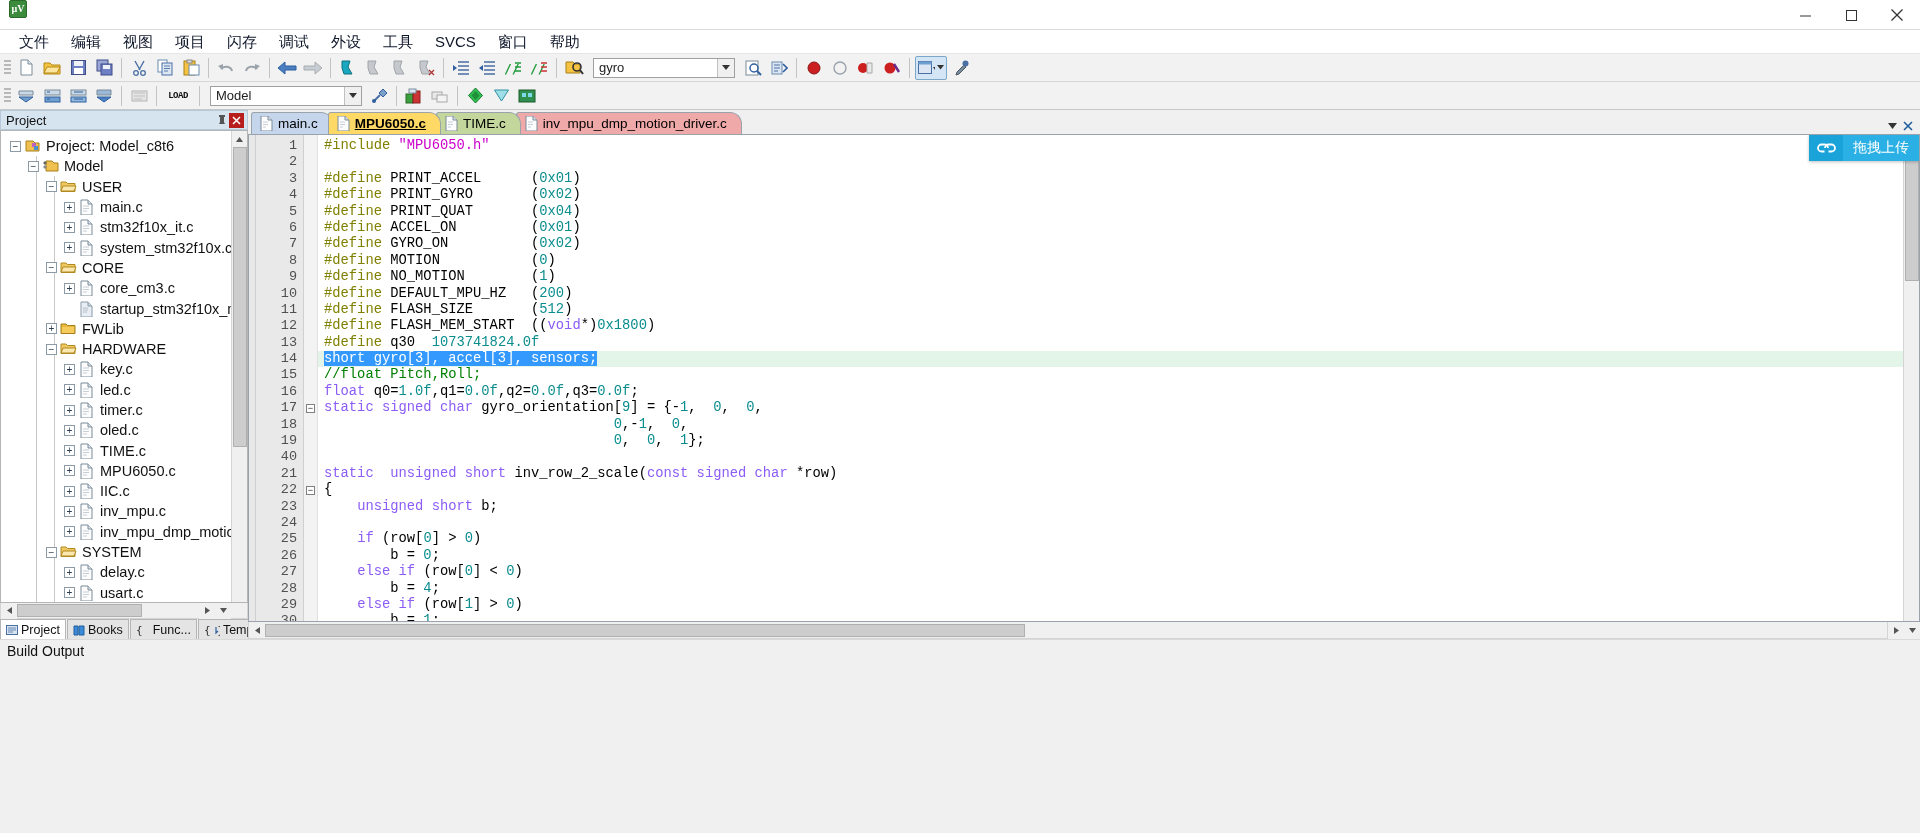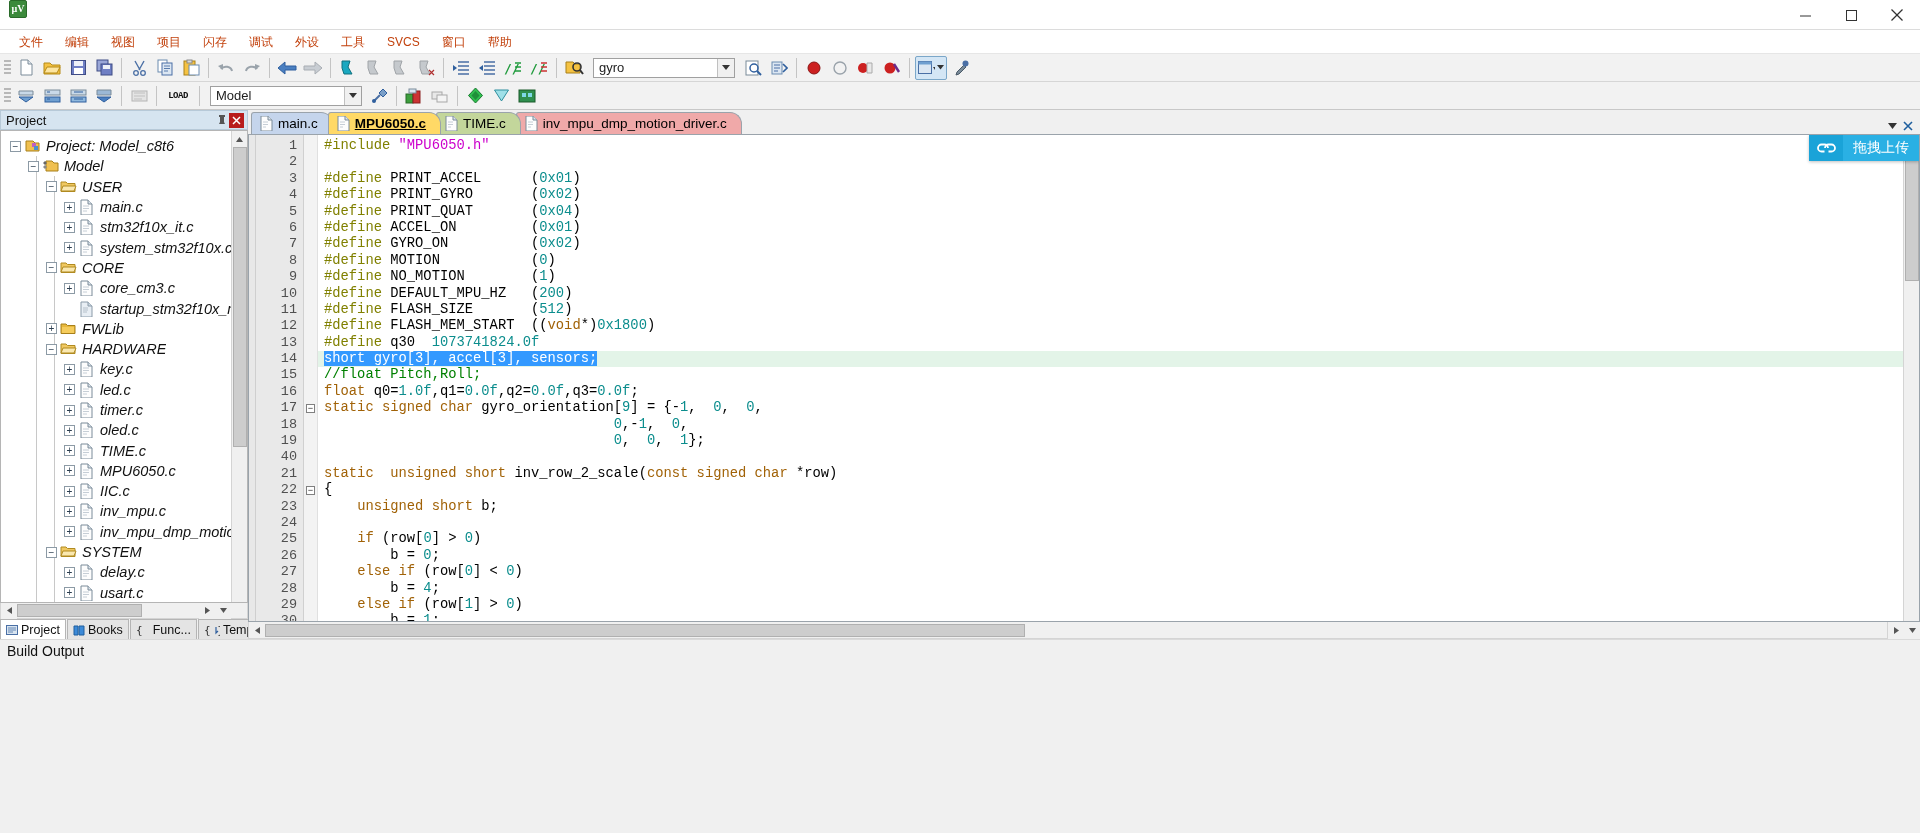--- a/index.html
+++ b/index.html
@@ -26,21 +26,21 @@
     width:46px; height:30px; display:flex; align-items:center; justify-content:center;
     font-size:15px; color:#333;
   }
   .win-btn svg { display:block; }
   
   #menubar {
     height:24px; background:#ffffff; display:flex; align-items:center;
     padding-left:8px; border-bottom:1px solid #e6e6e6;
   }
   .menu-item {
-    padding:2px 11px; font-size:12px; color:#c2410c; white-space:nowrap;
+    padding:2px 11px; font-size:15px; color:#0f172a; white-space:nowrap;
     line-height:18px;
   }
   
   .toolbar {
     height:28px; background:#f2f2f2; display:flex; align-items:center;
     border-bottom:1px solid #d6d6d6; padding-left:2px;
   }
   #toolbar2 { border-bottom:1px solid #c8c8c8; }
   .grip {
     width:7px; height:20px; margin:0 2px;
@@ -95,21 +95,21 @@
     height:20.3px; display:flex; align-items:center; white-space:nowrap;
     font-size:14.5px; color:#111; position:relative;
   }
   .texp {
     width:11px; height:11px; border:1px solid #8c9aa5; background:#fff;
     font-size:10px; line-height:9px; text-align:center; color:#2c3e50;
     margin-right:3px; flex:0 0 auto; font-family:"Liberation Sans", sans-serif;
   }
   .tdots { width:11px; height:11px; margin-right:3px; flex:0 0 auto; }
   .tico { width:17px; height:16px; margin-right:5px; flex:0 0 auto; }
-  .tlabel { overflow:hidden;font-style:italic; }
+  .tlabel { overflow:hidden; }
   
   .vguide { position:absolute; width:1px; background:#c8c8c8; }
   
   #tree-vscroll {
     width:16px; background:#f0f0f0; border-left:1px solid #d4d4d4;
     display:flex; flex-direction:column; align-items:center;
   }
   .sb-arrow {
     width:16px; height:16px; background:#f0f0f0; display:flex;
     align-items:center; justify-content:center;
@@ -168,21 +168,21 @@
   #code {
     flex:1; background:#fff; font-family:"Liberation Mono", monospace;
     font-size:13.8px; padding-top:3px; position:relative; overflow:hidden;
     white-space:pre;
   }
   .cline { height:16.4px; line-height:16.4px; padding-left:6px; white-space:pre; }
   .cline.hl { background:#e3f4e8; }
   .k-pre  { color:#808000; }
   .k-str  { color:#cc00cc; }
   .k-num  { color:#0b8d8d; }
-  .k-kw   { color:#a16207; }
+  .k-kw   { color:#8b5cf6; }
   .k-cmt  { color:#008000; }
   .k-txt  { color:#000; }
   .sel    { background:#3399ff; color:#fff; }
   #code-vscroll {
     width:16px; background:#f0f0f0; border-left:1px solid #d4d4d4;
     display:flex; flex-direction:column; align-items:center;
   }
   #code-hscroll-row { height:17px; display:flex; align-items:stretch; background:#f0f0f0; }
   #code-hscroll {
     flex:1; background:#f0f0f0; display:flex; align-items:center;

